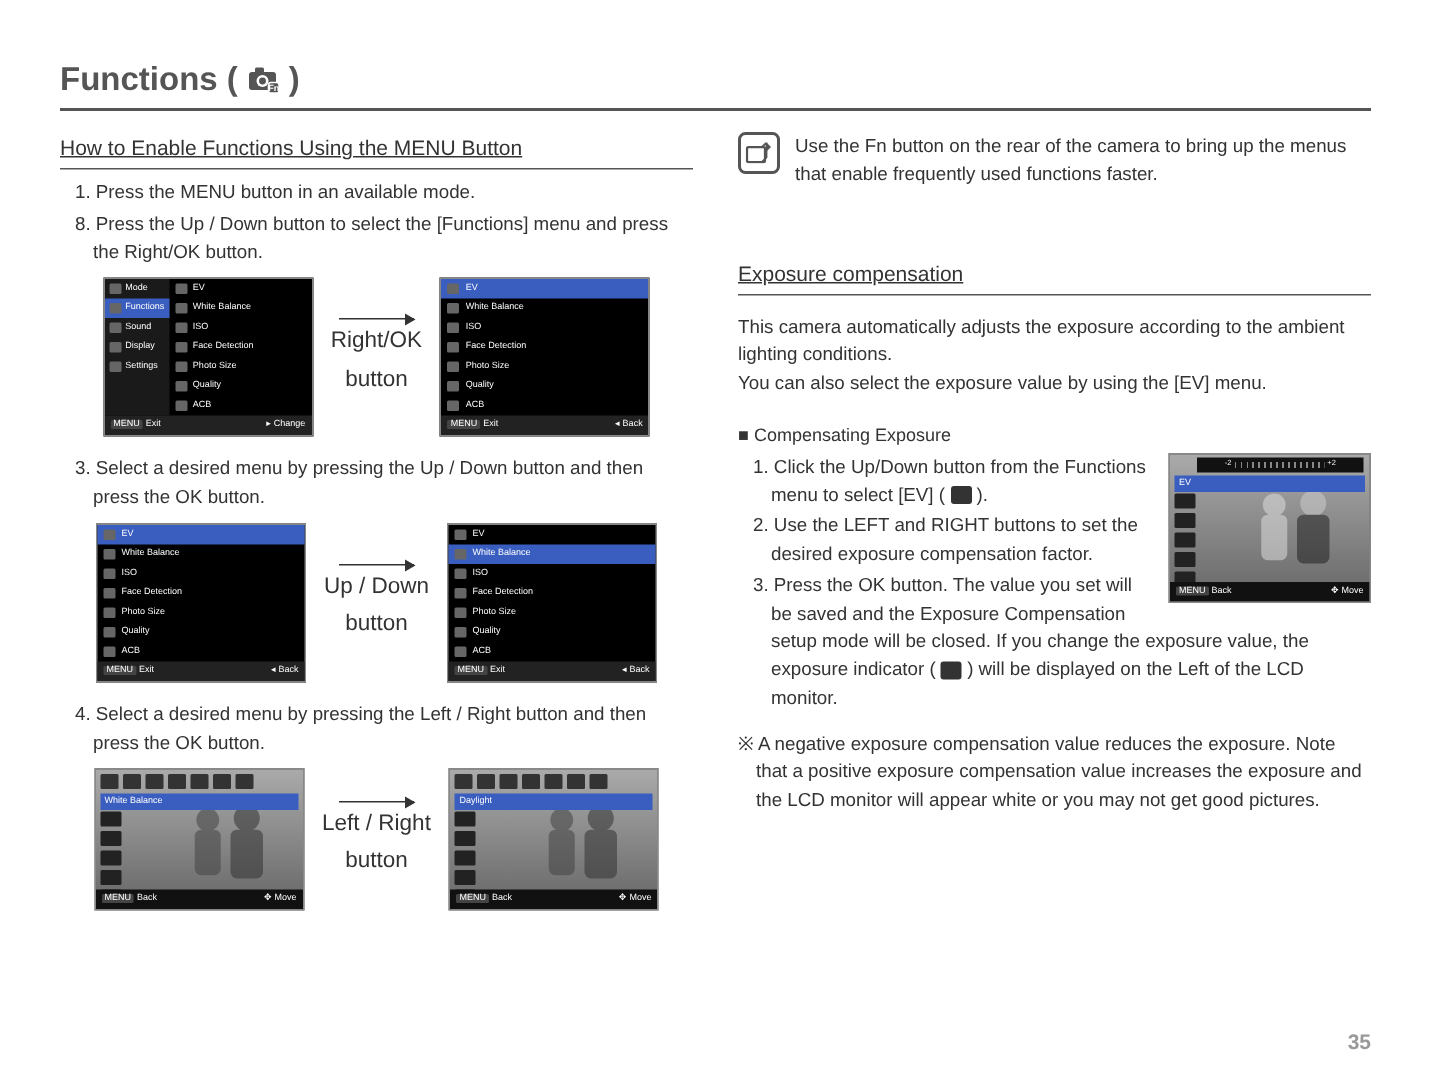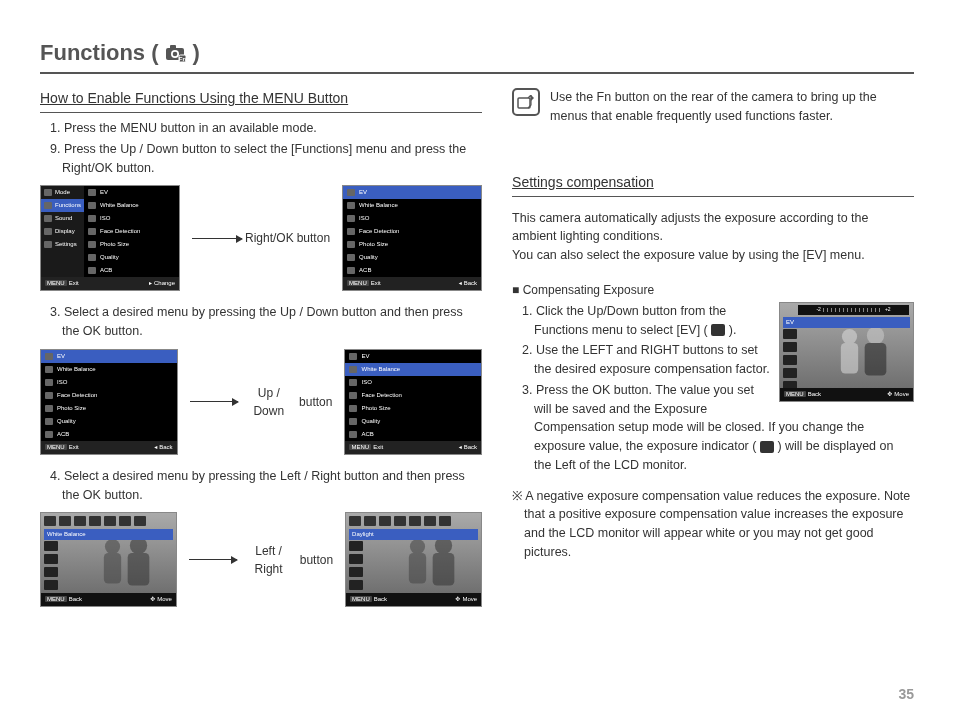--- a/index.html
+++ b/index.html
@@ -97,22 +97,22 @@
   .cam-screen .sidebar {
     background: #1a1a1a;
     display: flex; flex-direction: column;
   }
   .cam-screen .sidebar .sb-item {
     padding: 2px 3px; display: flex; align-items: center; gap: 3px;
   }
   .cam-screen .sidebar .sb-item.sel { background: #3a5ec0; }
   .cam-screen .main-list { flex: 1; }
   .arrow-label {
-    font-size: 12px; text-align: center; color: #333;
-    display: flex; flex-direction: row; align-items: center; gap: 3px;
+    font-size: 15px; text-align: center; color: #333;
+    display: flex; flex-direction: column; align-items: center; gap: 3px;
   }
   .photo-screen {
     width: 140px; height: 95px;
     background: #777;
     border: 1px solid #888;
     position: relative;
     overflow: hidden;
   }
   .photo-screen .top-icons {
     position: absolute; top: 3px; left: 3px; right: 3px;
@@ -171,21 +171,21 @@
     </svg>
   </span>
   <span>)</span>
 </div>
 
 <div class="columns">
 
   <div class="col">
     <div class="section-heading">How to Enable Functions Using the MENU Button</div>
     <div class="step">1. Press the MENU button in an available mode.</div>
-    <div class="step">9. Press the Up / Down button to select the [Functions] menu and press the Right/OK button.</div>
+    <div class="step">8. Press the Up / Down button to select the [Functions] menu and press the Right/OK button.</div>
 
     <div class="screen-row">
 
       <div class="cam-screen">
         <div class="left-pane">
           <div class="sidebar">
             <div class="sb-item">
                 <span class="mini-icon"></span>
                 <span>Mode</span>
               </div>
@@ -444,21 +444,21 @@
         <svg width="18" height="14" viewBox="0 0 18 14">
             <rect x="1" y="3" width="12" height="10" rx="1" fill="none" stroke="#555" stroke-width="1.5"></rect>
             <path d="M11 3 L14 0 L14 10 L11 13" fill="none" stroke="#555" stroke-width="1.2"></path>
             <path d="M14 0 L17 3 L14 6" fill="#555"></path>
           </svg>
       </div>
       <div>Use the Fn button on the rear of the camera to bring up the menus that enable frequently used functions faster.</div>
     </div>
 
     <div style="height:30px"></div>
-    <div class="section-heading">Settings compensation</div>
+    <div class="section-heading">Exposure compensation</div>
     <div style="height:6px"></div>
     <div>This camera automatically adjusts the exposure according to the ambient lighting conditions.</div>
     <div>You can also select the exposure value by using the [EV] menu.</div>
     <div style="height:10px"></div>
 
     <div class="sub-head">■ <span>Compensating Exposure</span></div>
 
     <div class="photo-screen floated-ev-screen" style="width:135px;height:100px">
       <div class="photo-bg"></div>
       <svg class="photo-people" viewBox="0 0 60 50">

